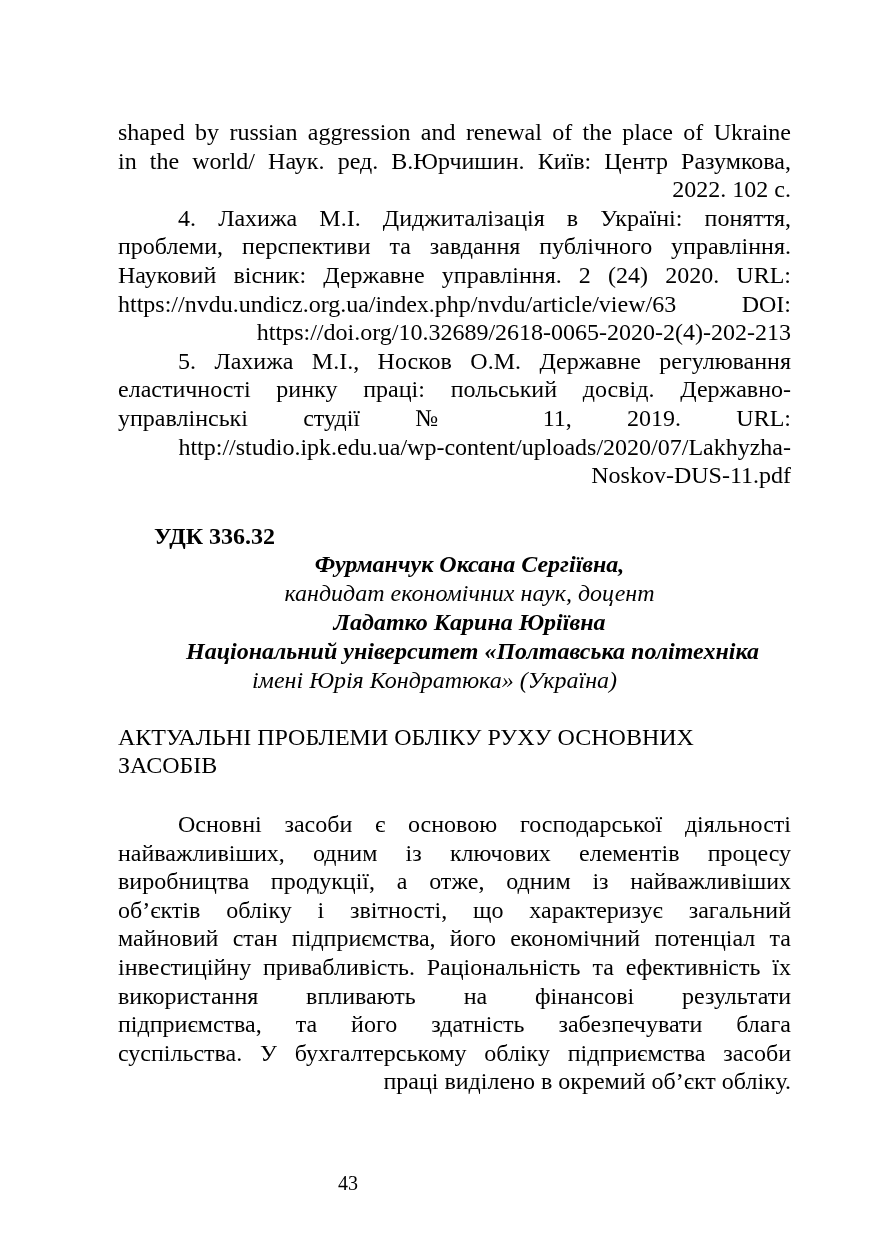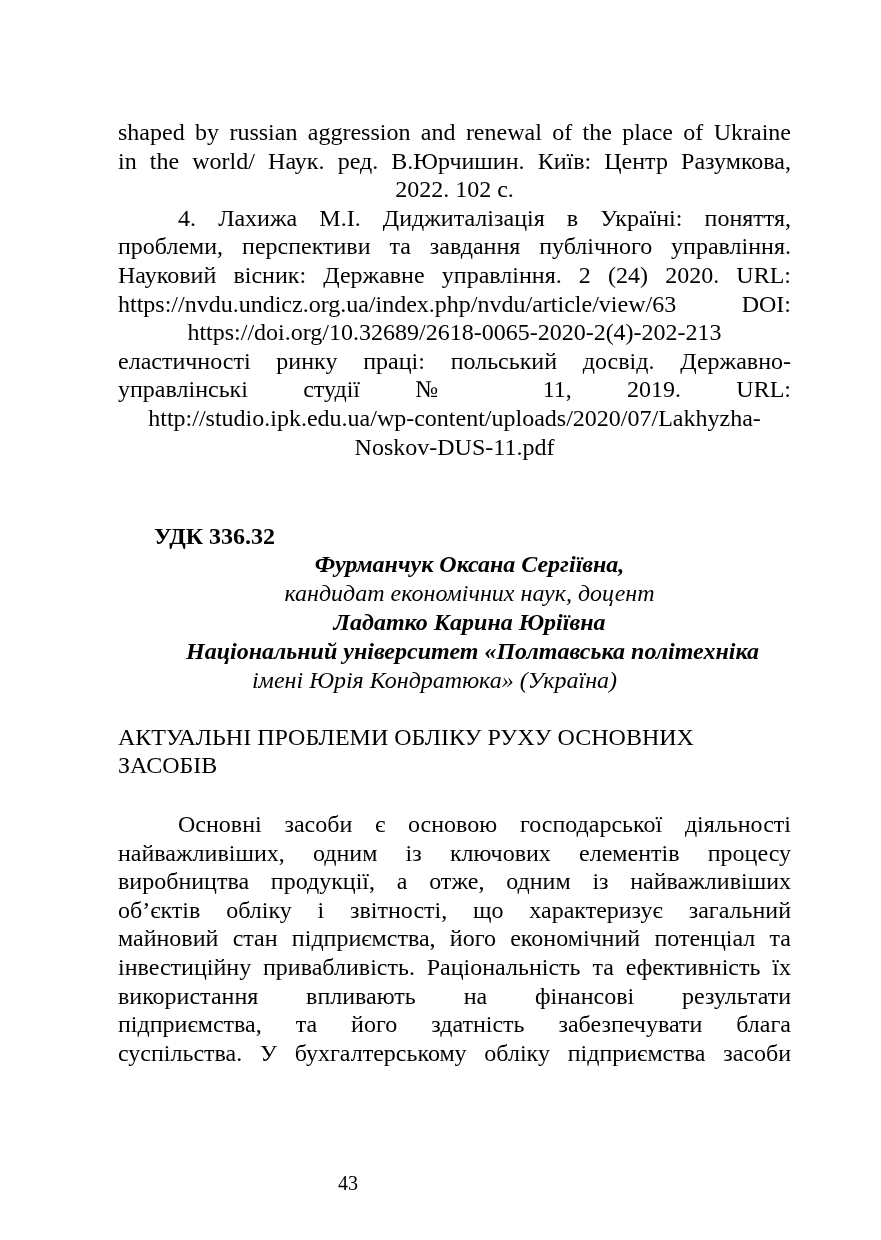--- a/index.html
+++ b/index.html
@@ -24,21 +24,21 @@
     .line {
       font-size: 24px;
       line-height: 28.6px;
       white-space: nowrap;
     }
     .just {
       text-align: justify;
       text-align-last: justify;
       white-space: normal;
     }
-    .last { text-align: center; }
+    .last { text-align: right; }
     .indent { padding-left: 60px; }
     .udk {
       position: absolute;
       left: 118px;
       top: 522px;
       font-size: 24px;
       font-weight: bold;
       line-height: 28px;
       margin-left: 36px;
     }
@@ -84,20 +84,21 @@
   <div class="line just">shaped by russian aggression and renewal of the place of Ukraine</div>
   <div class="line just">in the world/ Наук. ред. В.Юрчишин.  Київ: Центр Разумкова,</div>
   <div class="line last">2022. 102 с.</div>
 
   <div class="line just indent">4.  Лахижа М.І. Диджиталізація в Україні: поняття,</div>
   <div class="line just">проблеми, перспективи та завдання публічного управління.</div>
   <div class="line just">Науковий вісник: Державне управління. 2 (24) 2020. URL:</div>
   <div class="line just">https://nvdu.undicz.org.ua/index.php/nvdu/article/view/63    DOI:</div>
   <div class="line last">https://doi.org/10.32689/2618-0065-2020-2(4)-202-213</div>
 
+  <div class="line just indent">5.  Лахижа М.І., Носков О.М. Державне регулювання</div>
   <div class="line just">еластичності ринку праці: польський досвід. Державно-</div>
   <div class="line just">управлінські студії № 11, 2019. URL:</div>
   <div class="line last">http://studio.ipk.edu.ua/wp-content/uploads/2020/07/Lakhyzha-</div>
   <div class="line last">Noskov-DUS-11.pdf</div>
 </div>
 
 <div class="udk">УДК 336.32</div>
 
 <div class="authors">
   <div class="c bold" style="padding-left:30px;">Фурманчук Оксана Сергіївна,</div>
@@ -115,15 +116,16 @@
 <div class="body-text">
   <div class="line just indent">Основні засоби є основою господарської діяльності</div>
   <div class="line just">найважливіших, одним із ключових елементів процесу</div>
   <div class="line just">виробництва продукції, а отже, одним із найважливіших</div>
   <div class="line just">об’єктів обліку і звітності, що характеризує загальний</div>
   <div class="line just">майновий стан підприємства, його економічний потенціал та</div>
   <div class="line just">інвестиційну привабливість. Раціональність та ефективність їх</div>
   <div class="line just">використання впливають на фінансові результати</div>
   <div class="line just">підприємства, та його здатність забезпечувати блага</div>
   <div class="line just">суспільства. У бухгалтерському обліку підприємства засоби</div>
+  <div class="line last">праці виділено в окремий об’єкт обліку.</div>
 </div>
 
 <div class="page-num">43</div>
 
 </body></html>

